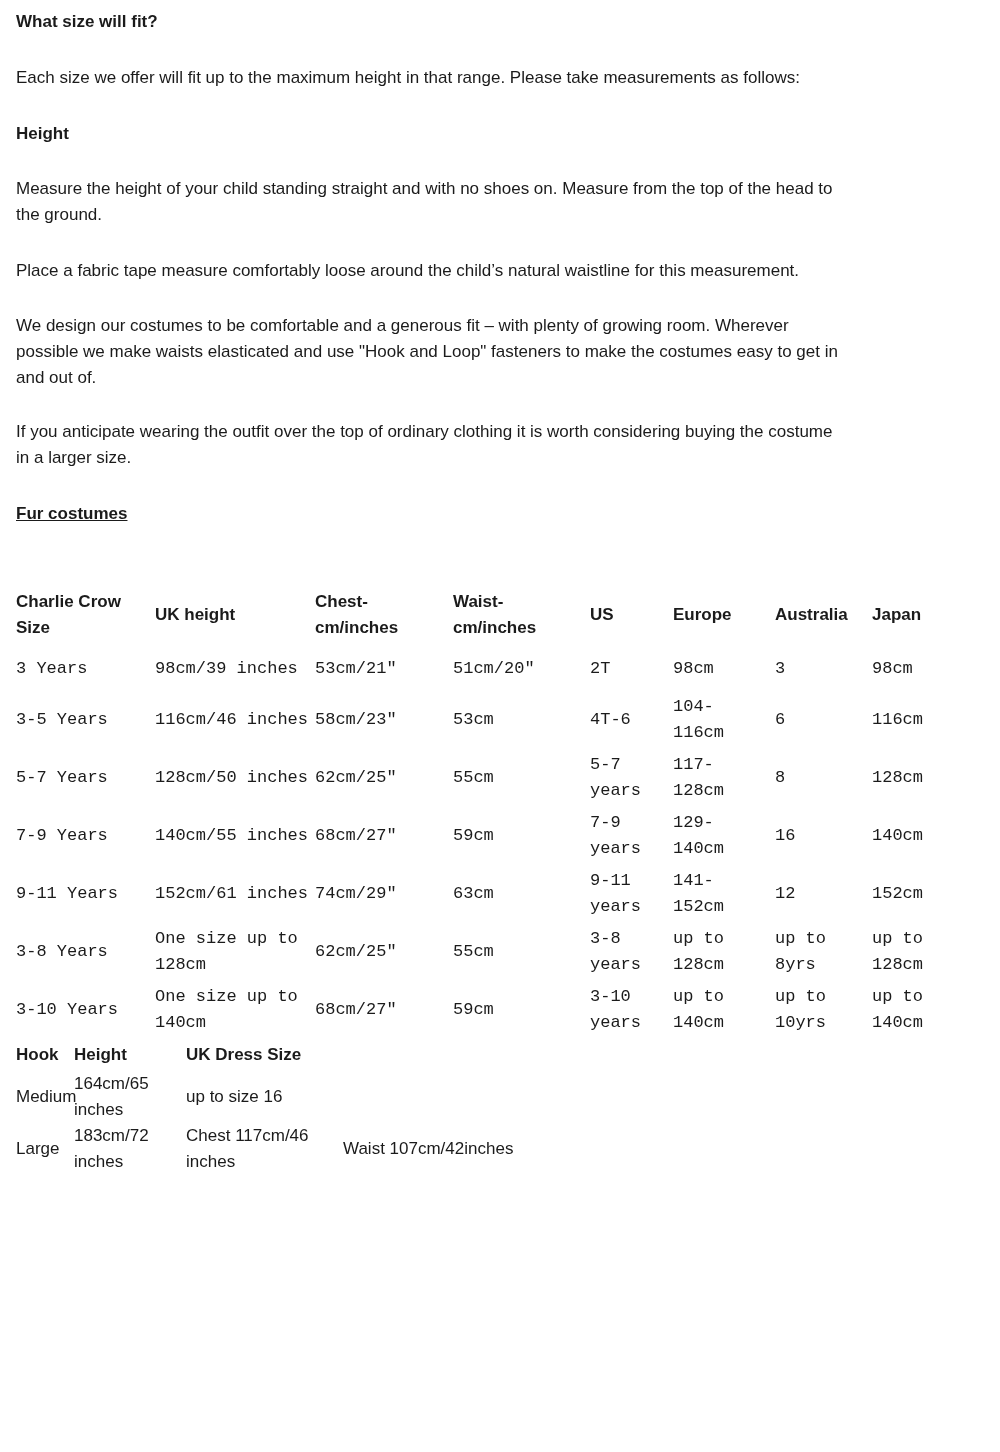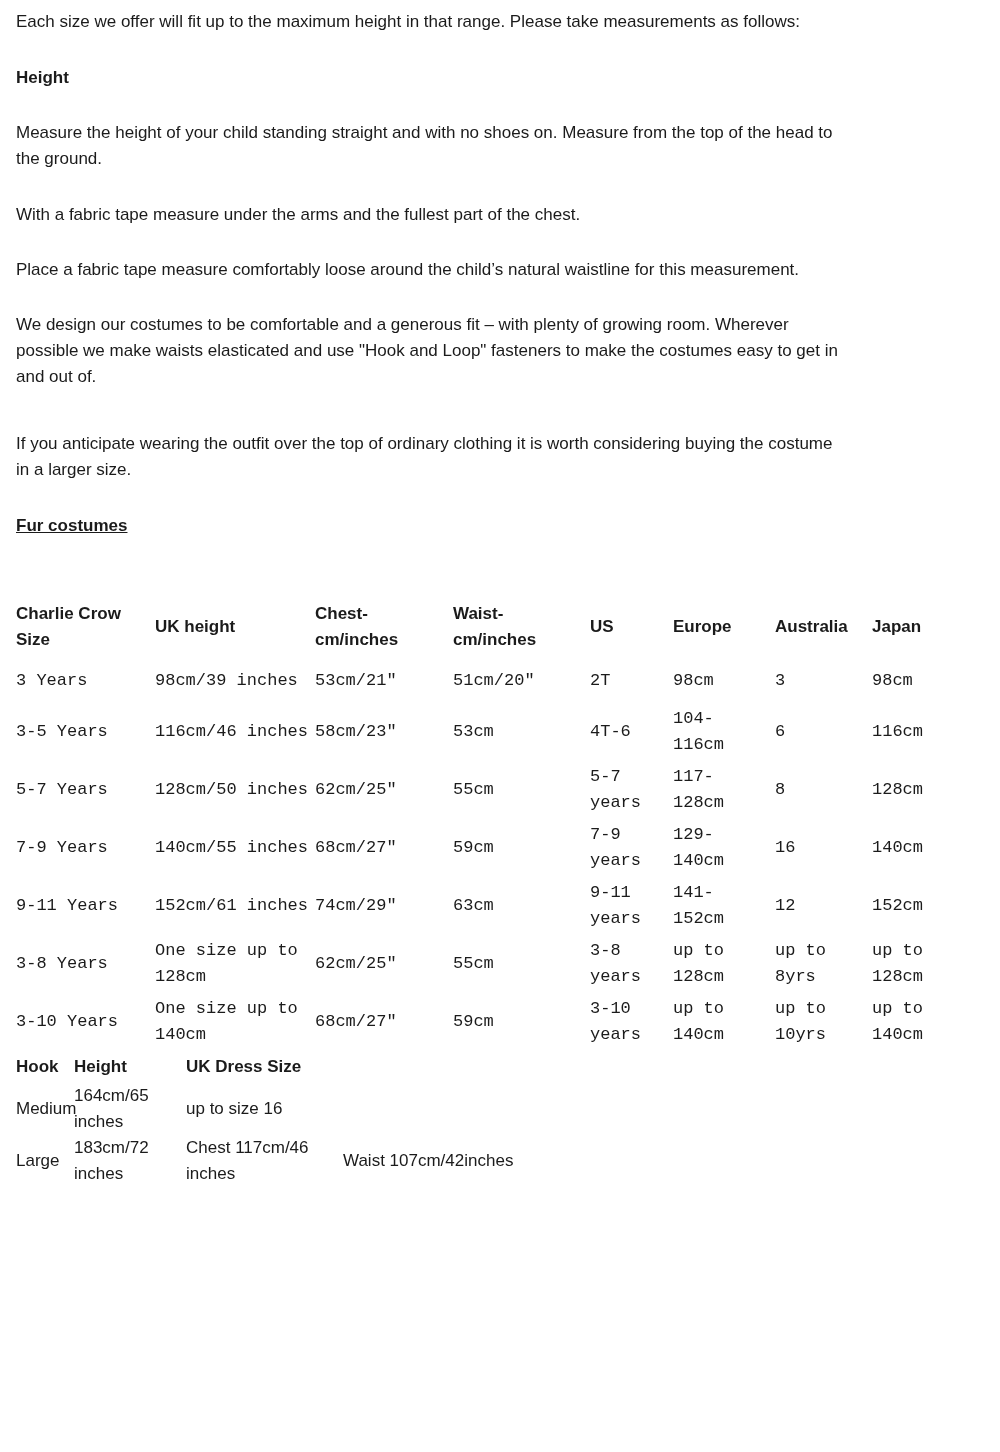--- a/index.html
+++ b/index.html
@@ -9,21 +9,21 @@
     font-size: 17px;
     line-height: 26px;
     color: #1b1b1b;
     padding: 9px 16px 0 16px;
     overflow: hidden;
   }
   .h { font-weight: 700; }
   p, .h, td, th { white-space: pre-line; }
   .mb30 { margin-bottom: 30px; }
   .mb29 { margin-bottom: 29px; }
-  .mb27 { margin-bottom: 41px; }
+  .mb27 { margin-bottom: 28px; }
   .fur-block { margin-bottom: 56px; }
   .fur-heading { text-decoration: underline; }
 
   table { border-collapse: collapse; table-layout: fixed; width: 953px; }
   th, td {
     text-align: left;
     vertical-align: middle;
     padding: 0;
     font-weight: 400;
     overflow: visible;
@@ -45,28 +45,28 @@
   .adult-table tr { height: 32px; }
   .adult-table .a1 { width: 58px; }
   .adult-table .a2 { width: 112px; }
   .adult-table .a3 { width: 157px; }
 </style>
 </head>
 <body>
 
 <div class="doc">
 
+  <div class="h mb30">What size will fit?</div>
 
   <p class="mb30">Each size we offer will fit up to the maximum height in that range. Please take measurements as follows:</p>
 
   <div class="h mb29">Height</div>
   <p class="mb30">Measure the height of your child standing straight and with no shoes on. Measure from the top of the head to
 the ground.</p>
 
-  <p class="mb29">With a fabric tape measure under the arms and the fullest part of the chest.</p>
 
   <p class="mb29">Place a fabric tape measure comfortably loose around the child’s natural waistline for this measurement.</p>
 
   <p class="mb27">We design our costumes to be comfortable and a generous fit – with plenty of growing room. Wherever
 possible we make waists elasticated and use "Hook and Loop" fasteners to make the costumes easy to get in
 and out of.</p>
   <p class="mb30">If you anticipate wearing the outfit over the top of ordinary clothing it is worth considering buying the costume
 in a larger size.</p>
 
   <div class="fur-block">

